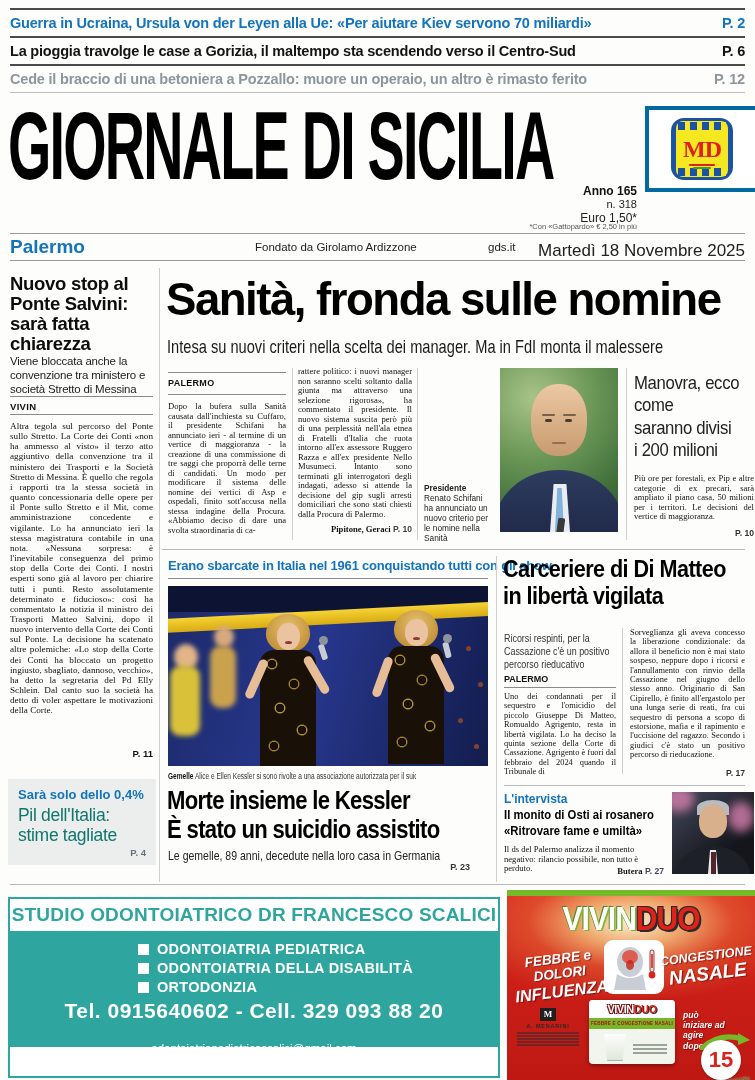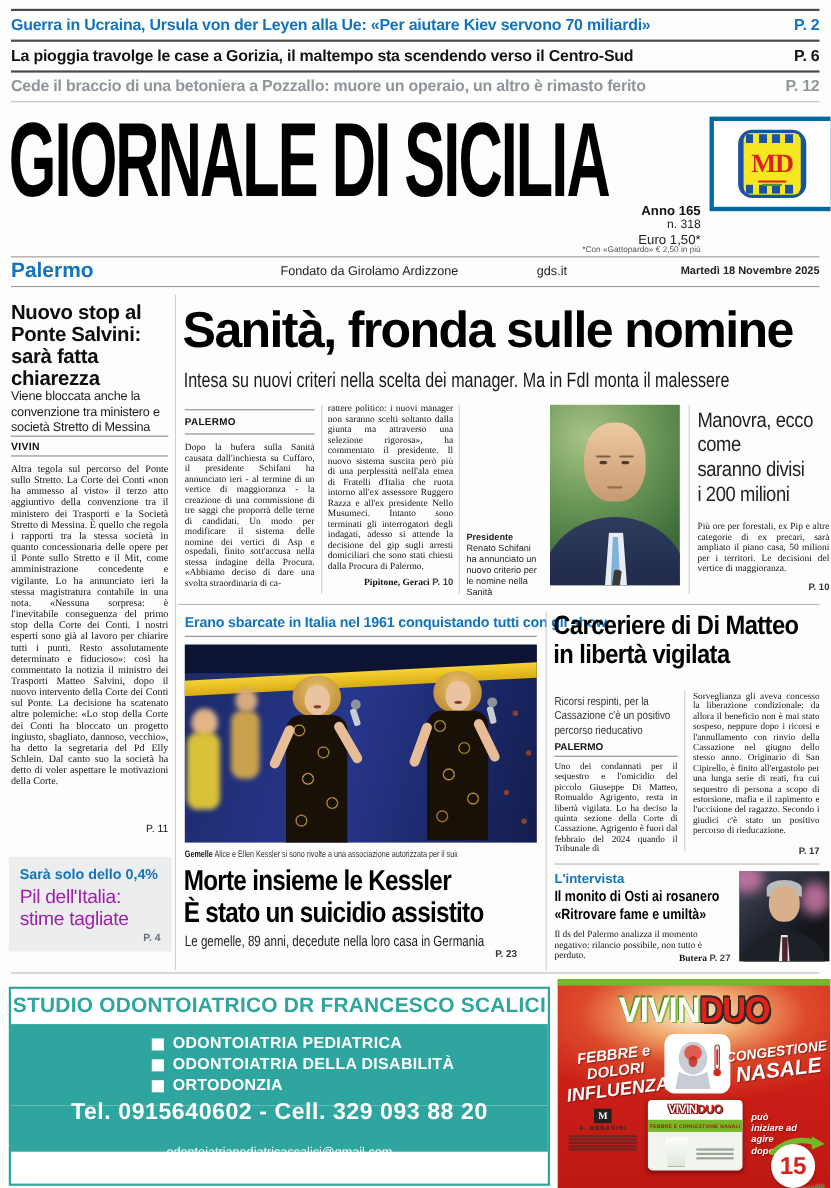--- a/index.html
+++ b/index.html
@@ -36,32 +36,32 @@
   .price-block{position:absolute;right:118px;top:184px;text-align:right;line-height:1.18;}
   .price-block .a{font-weight:700;font-size:12px;}
   .price-block .b{font-size:11px;color:#222;}
   .price-block .c{font-size:12px;color:#222;}
   .price-note{position:absolute;right:118px;top:222px;font-size:7.5px;color:#555;}
 
   .edition-row{position:absolute;left:10px;right:10px;top:236px;height:22px;}
   .ed-name{position:absolute;left:0;top:0;font-size:19px;font-weight:700;color:#1374bc;}
   .ed-found{position:absolute;left:245px;top:5px;font-size:11.5px;color:#222;}
   .ed-site{position:absolute;left:478px;top:5px;font-size:11.5px;color:#222;}
-  .ed-date{position:absolute;right:0;top:5px;font-size:10px;color:#222;font-weight:bold;}
+  .ed-date{position:absolute;right:0;top:5px;font-size:17px;color:#222;}
 
   
   .lc-title{position:absolute;left:10px;top:274px;width:146px;font-size:18.5px;line-height:1.09;font-weight:700;letter-spacing:-0.3px;color:#0d0d0d;}
   .lc-sub{position:absolute;left:10px;top:354px;width:144px;font-size:11.5px;line-height:1.22;color:#1c1c1c;letter-spacing:-0.2px;}
   .lc-dateline{position:absolute;left:10px;top:401px;font-size:9.5px;font-weight:700;letter-spacing:0.3px;}
   .lc-body{position:absolute;left:10px;top:421px;width:143px;height:322px;overflow:hidden;
     font-size:9.2px;line-height:10.15px;}
-  .lc-page{position:absolute;left:10px;top:748px;width:143px;text-align:right;font-weight:400;font-size:9.5px;}
+  .lc-page{position:absolute;left:10px;top:748px;width:143px;text-align:right;font-weight:700;font-size:9.5px;}
   .pil-box{position:absolute;left:8px;top:779px;width:148px;height:86px;background:#eceeed;}
   .pil-kicker{position:absolute;left:10px;top:8px;font-size:13px;font-weight:700;color:#1374bc;}
-  .pil-line{font-size:17.5px;line-height:1.12;color:#a21caf;letter-spacing:-0.3px;}
+  .pil-line{font-size:17.5px;line-height:1.12;color:#0f766e;letter-spacing:-0.3px;}
   .pil-title{position:absolute;left:10px;top:27px;}
   .pil-page{position:absolute;right:10px;bottom:7px;font-size:9.5px;font-weight:700;color:#66727b;}
 
   
   .main-headline{position:absolute;left:166px;top:272px;font-size:46px;font-weight:700;letter-spacing:-1.5px;color:#000;
     white-space:nowrap;transform:scaleX(0.99);transform-origin:0 0;}
   .main-sub{position:absolute;left:167px;top:336px;font-size:19px;color:#1a1a1a;transform:scaleX(0.77);transform-origin:0 0;white-space:nowrap;}
   .ms-dateline{position:absolute;left:168px;top:378px;font-size:9px;font-weight:700;letter-spacing:0.3px;}
   .ms-col{font-size:8.6px;line-height:9.5px;}
   .ms-col1{position:absolute;left:168px;top:402px;width:118px;height:150px;overflow:hidden;}

